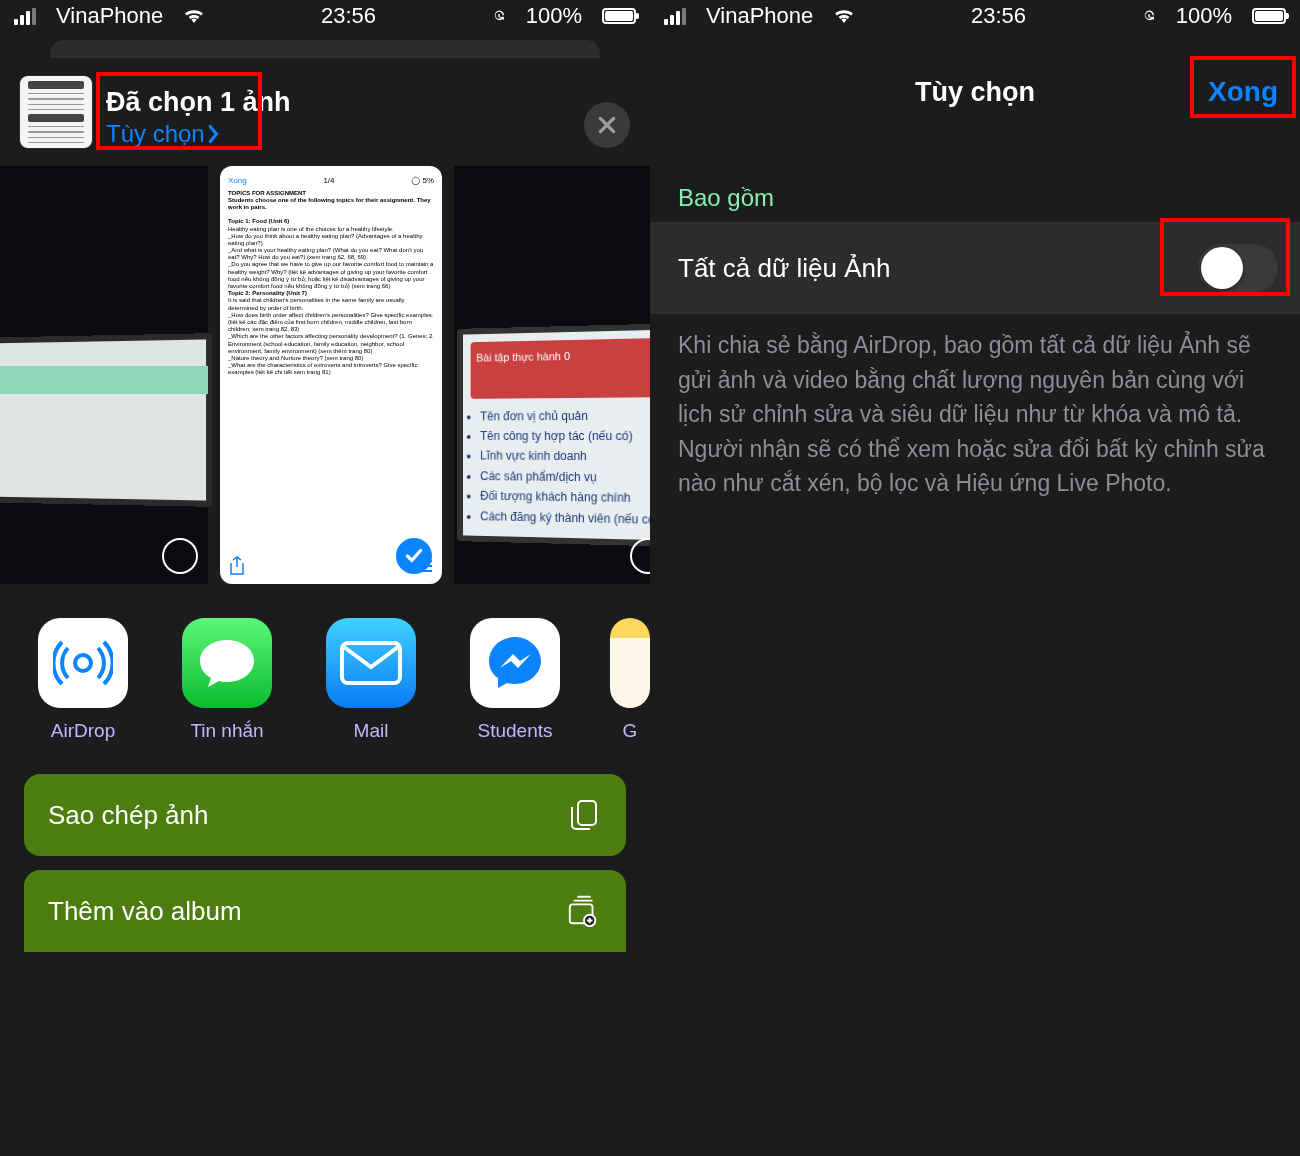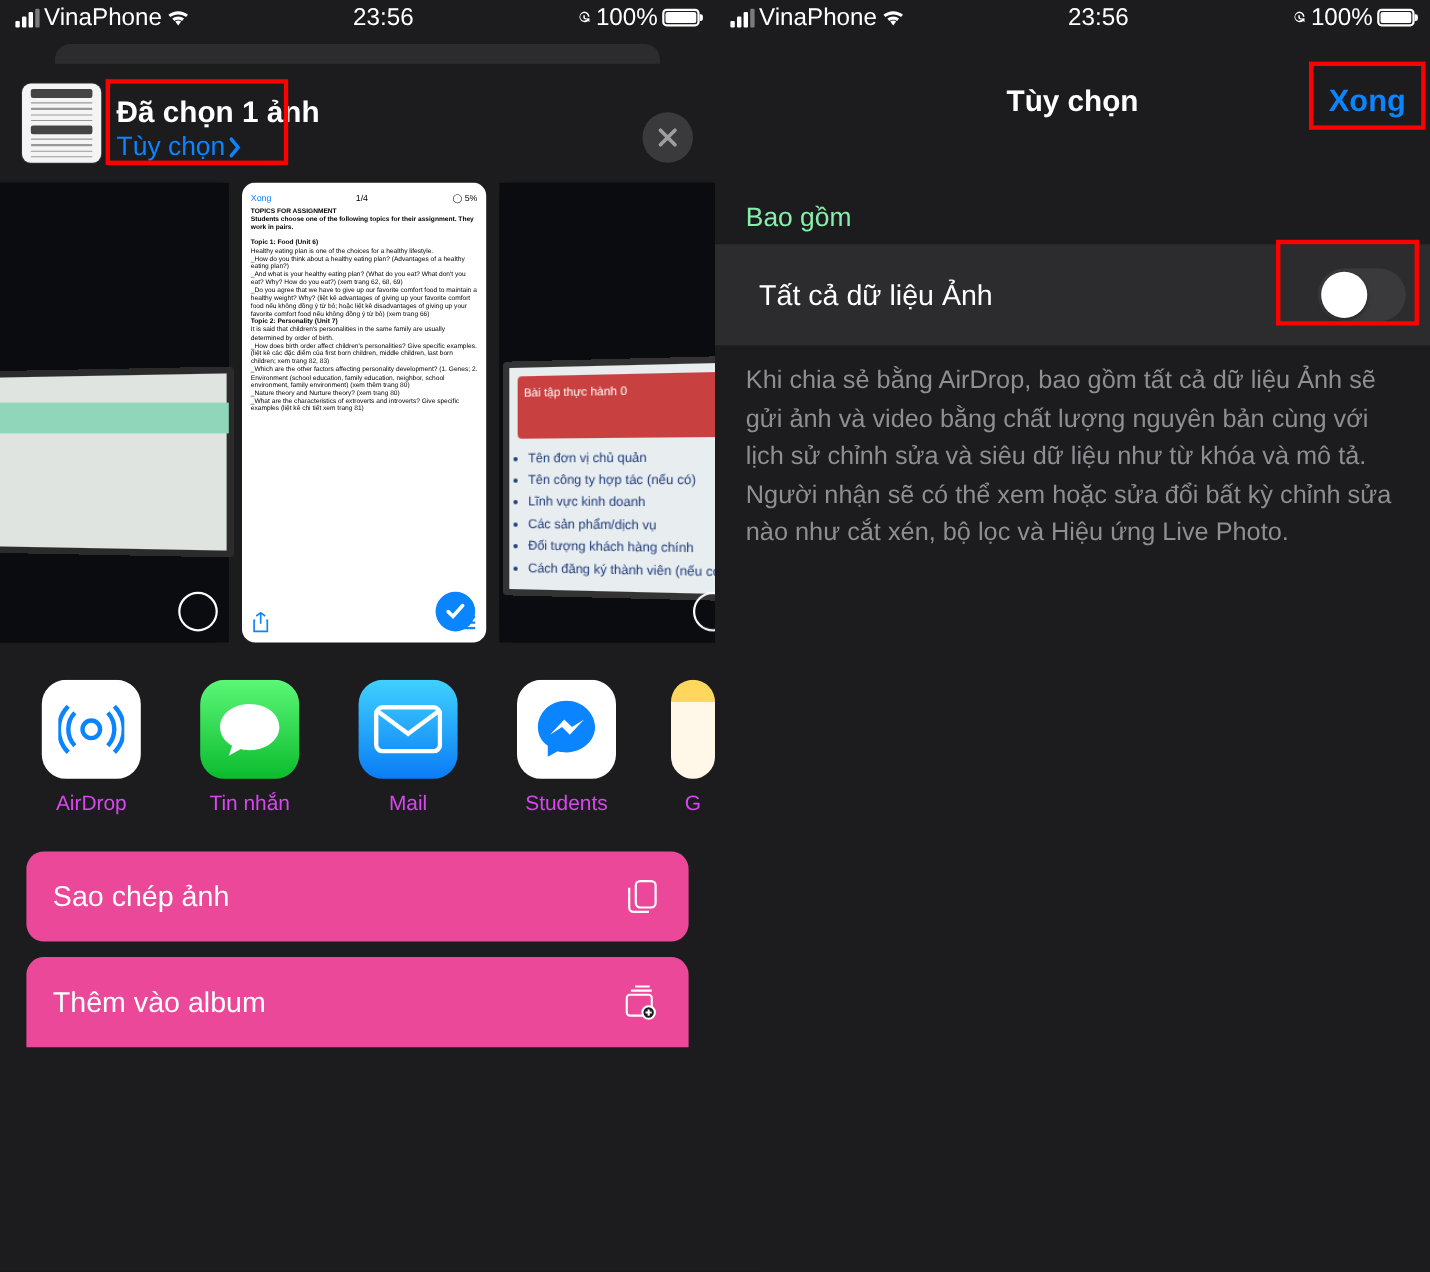--- a/index.html
+++ b/index.html
@@ -23,21 +23,21 @@
     display: flex;
     align-items: center;
     justify-content: space-between;
     padding: 0 14px;
     color: #fff;
     font-size: 22px;
     font-weight: 500;
     z-index: 20;
     position: relative;
   }
-  .status-left, .status-right { display: flex; align-items: center; gap: 4px; }
+  .status-left, .status-right { display: flex; align-items: center; gap: 20px; }
   .signal-bars { display: inline-flex; align-items: flex-end; gap: 2px; }
   .signal-bars i { width: 4px; background:#fff; display:inline-block; border-radius:1px;}
   .signal-bars i:nth-child(1){height:6px;} .signal-bars i:nth-child(2){height:10px;}
   .signal-bars i:nth-child(3){height:14px;} .signal-bars i:nth-child(4){height:17px; background:#7a7a7a;}
   .wifi { width:22px; height:16px; }
   .lock { width:14px; height:18px; }
   .battery { width:34px; height:16px; border:2px solid #fff; border-radius:4px; position:relative; }
   .battery::after { content:""; position:absolute; right:-5px; top:3px; width:3px; height:6px; background:#fff; border-radius:0 2px 2px 0;}
   .battery::before { content:""; position:absolute; left:1px; top:1px; bottom:1px; width:28px; background:#fff; border-radius:2px;}
   
@@ -95,47 +95,47 @@
   .gphoto.first .scr-hilite { position:absolute; left:-60px; right:0; top:200px; height:28px; background:#8fd6ba;}
   .scr-title { position:absolute; left:30px; top:40px; color:#fff; font-size:13px; }
   .scr-bullets { position:absolute; left:36px; top:100px; color:#1d3a7a; font-size:12px; line-height:1.7;}
   .scr-bullets li{list-style:disc; margin-left:12px;}
   
   .app-row {
     display:flex; gap:46px; padding: 0 0 32px 34px; overflow:hidden;
   }
   .app { width:98px; display:flex; flex-direction:column; align-items:center; gap:12px; flex-shrink:0;}
   .app-icon { width:90px; height:90px; border-radius:22px; display:flex; align-items:center; justify-content:center;}
-  .app-label { color:#d946ef; font-size:19px; text-align:center; white-space:nowrap;}
+  .app-label { color:#c4b5fd; font-size:19px; text-align:center; white-space:nowrap;}
   .icn-airdrop{ background:#fff; }
   .icn-msg{ background:linear-gradient(#5bf777,#0bbc2e);}
   .icn-mail{ background:linear-gradient(#3fd1ff,#0a7cf5);}
   .icn-fbm{ background:#fff;}
   .icn-notes{ background:linear-gradient(180deg,#ffd75e 0 22%, #fff7e8 22% 100%);}
   
   .actions { padding: 0 24px; display:flex; flex-direction:column; gap:14px;}
   .action {
-    background:#ec4899; border-radius:16px; height:82px;
+    background:#4d7c0f; border-radius:16px; height:82px;
     display:flex; align-items:center; justify-content:space-between;
     padding: 0 24px; color:#fff; font-size:26px;
   }
   .action.chain { border-radius:16px 16px 0 0;gap:40px; }
   .action.chain + .action.chain2 { border-radius:0; margin-top:-13px; border-top:1px solid #3a3a3c;}
   .action svg { width:36px; height:36px; }
   
   .opt-header {
     position:relative; height:64px; margin-top:28px;
     display:flex; align-items:center; justify-content:center;
   }
   .opt-title { color:#fff; font-size:27px; font-weight:600;}
   .opt-done { position:absolute; right:22px; color:#0a84ff; font-size:28px; font-weight:600;}
   .section-label { color:#86efac; font-size:24px; padding: 60px 28px 10px 28px;}
   .row-cell {
     background:#2c2c2e; height:92px; display:flex; align-items:center; justify-content:space-between;
-    padding:0 22px 0 40px;
+    padding:0 22px 0 28px;
   }
   .row-cell .label{ color:#fff; font-size:26px;}
   .toggle {
     width:80px; height:48px; background:#3a3a3c; border-radius:24px; position:relative;
   }
   .toggle .knob{
     position:absolute; left:3px; top:3px; width:42px; height:42px; border-radius:21px; background:#fff;
     box-shadow:0 2px 4px rgba(0,0,0,.4);
   }
   .hint { color:#8e8e93; font-size:23px; line-height:1.5; padding: 14px 24px 0 28px;}

